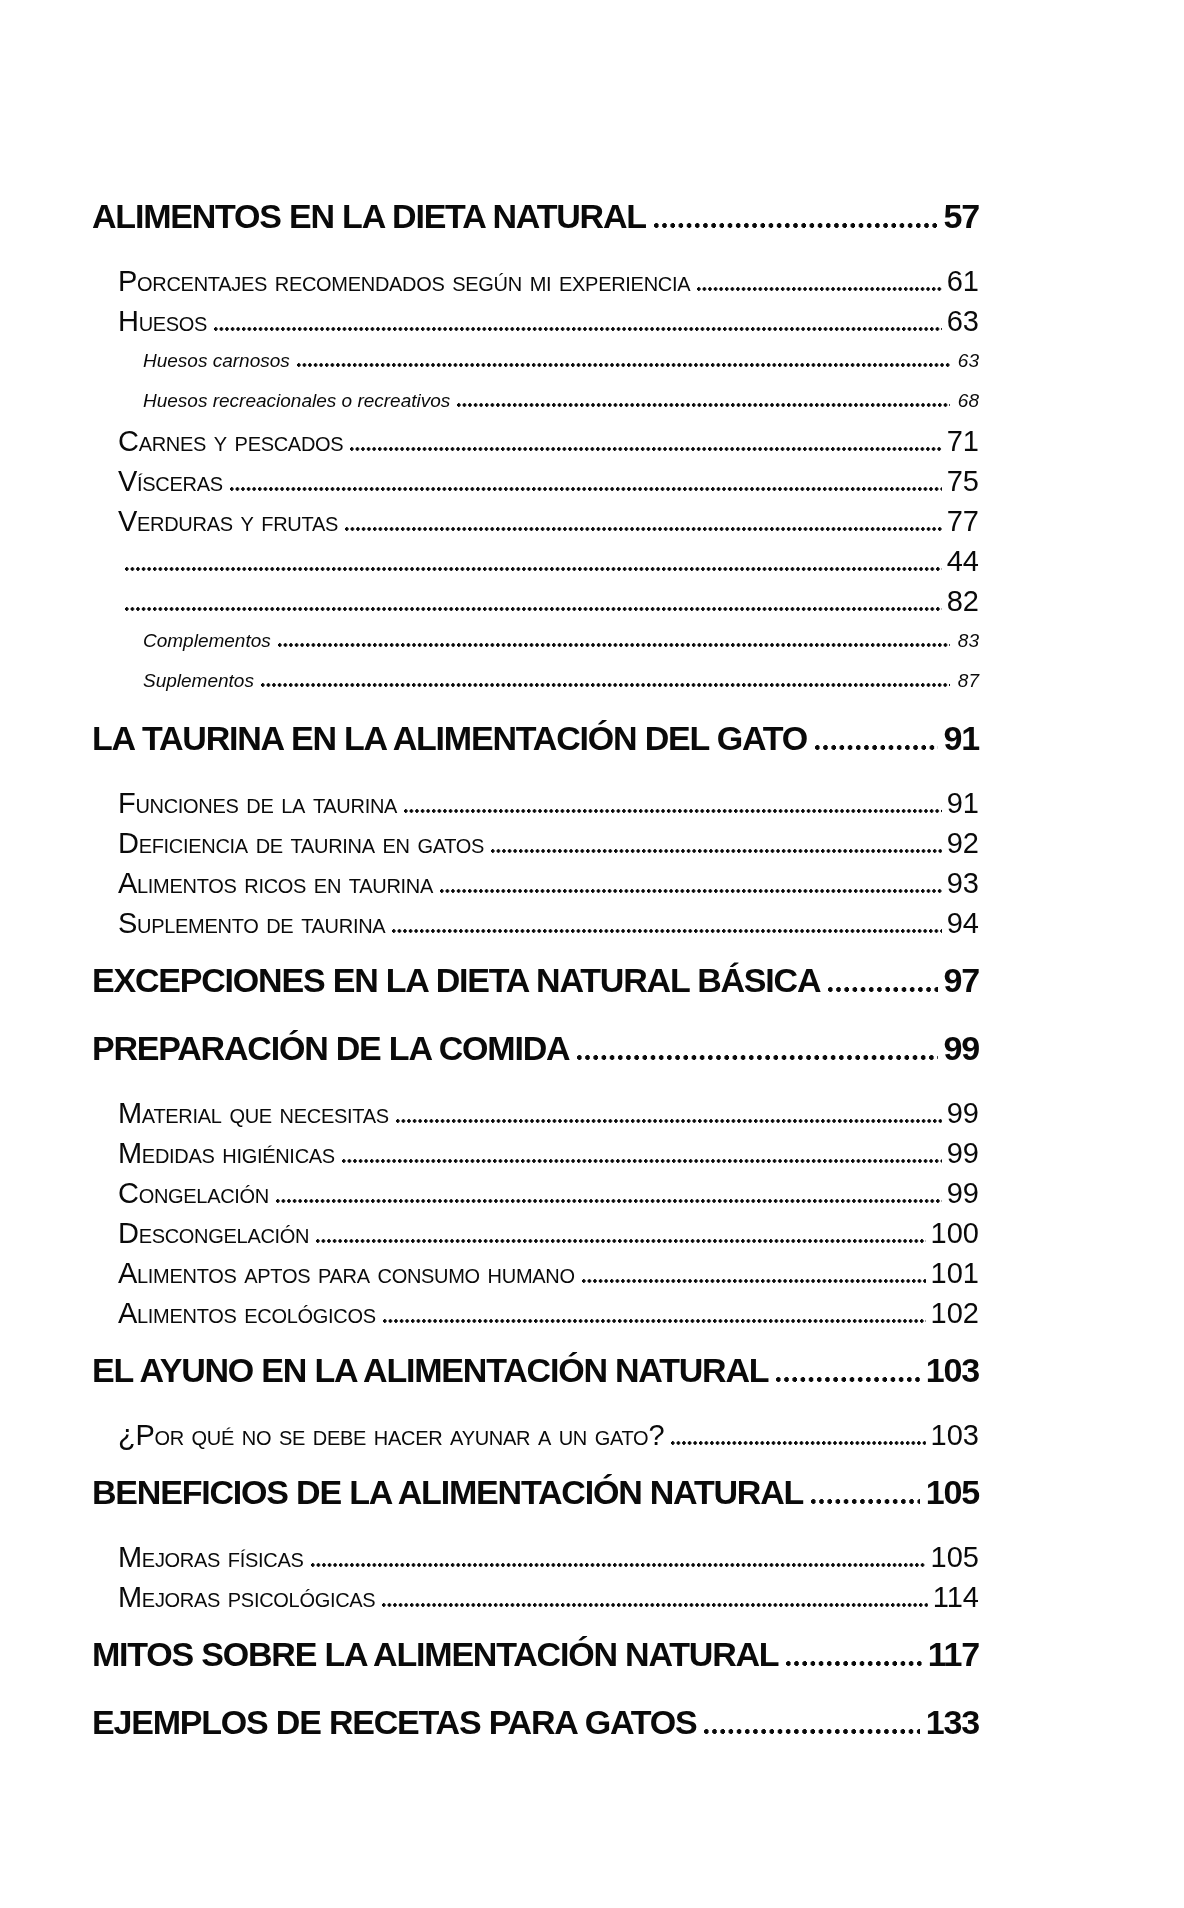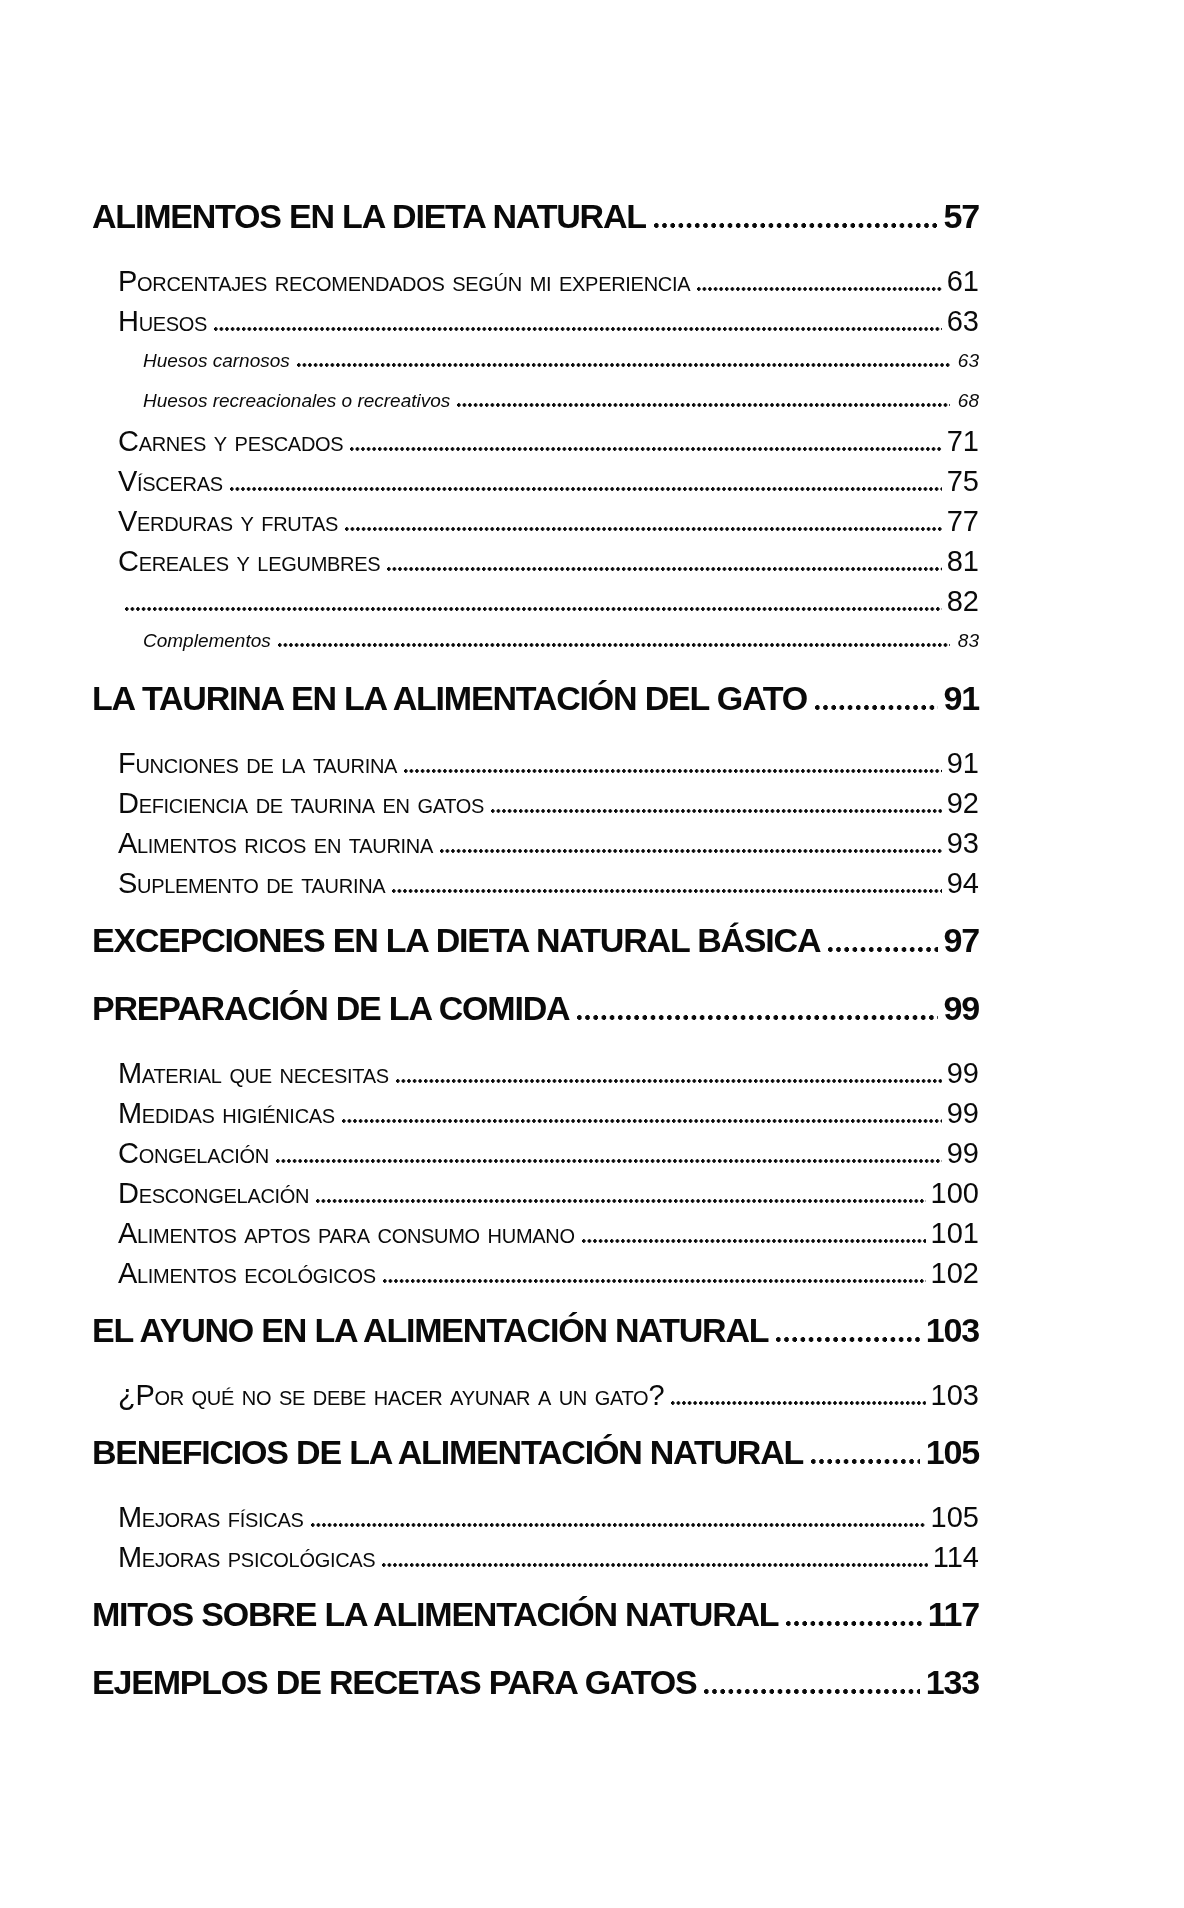--- a/index.html
+++ b/index.html
@@ -120,32 +120,36 @@
         <span class="label">Vísceras</span>
         <span class="dots"></span>
         <span class="pagenum">75</span>
       </div>
       <div class="row section">
         <span class="label">Verduras y frutas</span>
         <span class="dots"></span>
         <span class="pagenum">77</span>
       </div>
       <div class="row section">
-        <span class="label">Cereales y legumbres</span>
-        <span class="dots"></span>
-        <span class="pagenum">81</span>
+        <span class="dots"></span>
+        <span class="pagenum">44</span>
       </div>
       <div class="row section">
         <span class="dots"></span>
         <span class="pagenum">82</span>
       </div>
       <div class="row subsection">
         <span class="label">Complementos</span>
         <span class="dots"></span>
         <span class="pagenum">83</span>
+      </div>
+      <div class="row subsection">
+        <span class="label">Suplementos</span>
+        <span class="dots"></span>
+        <span class="pagenum">87</span>
       </div>
       <div class="row chapter">
         <span class="label">LA TAURINA EN LA ALIMENTACIÓN DEL GATO</span>
         <span class="dots"></span>
         <span class="pagenum">91</span>
       </div>
       <div class="row section">
         <span class="label">Funciones de la taurina</span>
         <span class="dots"></span>
         <span class="pagenum">91</span>

